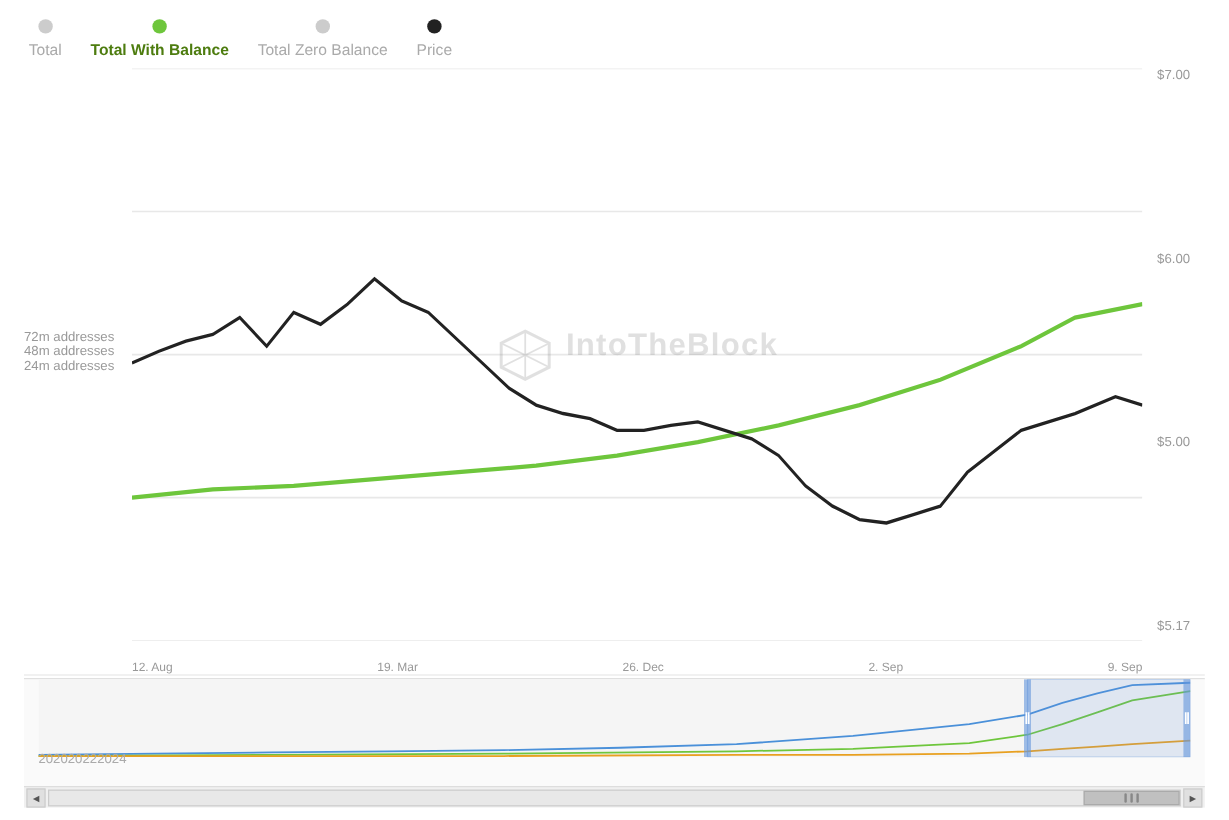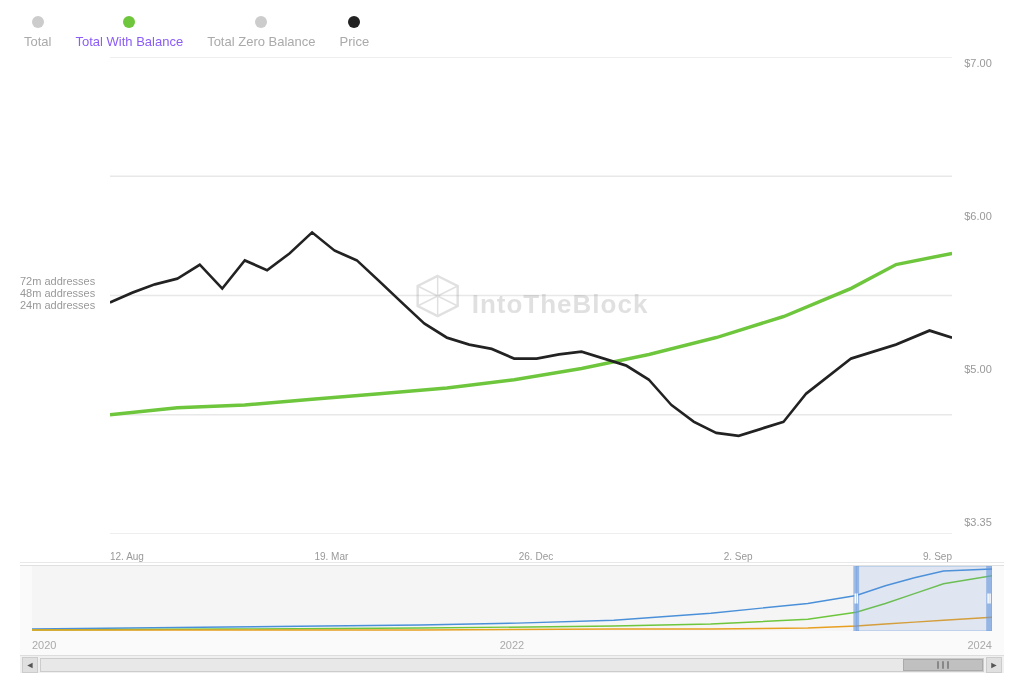--- a/index.html
+++ b/index.html
@@ -59,22 +59,22 @@
     }
     .legend-dot {
       width: 12px;
       height: 12px;
       border-radius: 50%;
     }
     .legend-label {
       font-size: 13px;
     }
     .legend-label.bold {
-      font-weight: 400;
-      color: #8b5cf6;
+      font-weight: 700;
+      color: #4d7c0f;
     }
     .legend-label.muted {
       color: #aaa;
     }
     
     .chart-area {
       flex: 1;
       position: relative;
       display: flex;
       flex-direction: column;
@@ -141,21 +141,21 @@
       position: absolute;
       left: 50%;
       top: 50%;
       transform: translate(-50%, -50%);
       font-size: 28px;
       color: rgba(180,180,180,0.3);
       font-weight: 700;
       pointer-events: none;
       white-space: nowrap;
       display: flex;
-      align-items: flex-end;
+      align-items: flex-start;
       gap: 10px;
     }
     .watermark-logo {
       width: 48px;
       height: 48px;
       opacity: 0.25;
     }
     .watermark-text {
       opacity: 0.25;
       font-size: 26px;
@@ -172,25 +172,25 @@
     }
     .nav-svg-wrapper {
       position: absolute;
       left: 12px;
       right: 12px;
       top: 0;
       bottom: 24px;
     }
     .nav-x-axis {
       position: absolute;
-      bottom: 4px;
+      bottom: 16px;
       left: 12px;
       right: 12px;
       display: flex;
-      justify-content: space-between;
+      justify-content: flex-start;
     }
     .nav-x-label {
       font-size: 11px;
       color: #aaa;
     }
     
     .scrollbar-row {
       height: 18px;
       background: #f0f0f0;
       border-top: 1px solid #ddd;
@@ -275,21 +275,21 @@
       <div class="y-axis-left">
         <span class="y-label">72m addresses</span>
         <span class="y-label">48m addresses</span>
         <span class="y-label">24m addresses</span>
       </div>
 
       <div class="y-axis-right">
         <span class="y-label">$7.00</span>
         <span class="y-label">$6.00</span>
         <span class="y-label">$5.00</span>
-        <span class="y-label">$3.35</span>
+        <span class="y-label">$5.17</span>
       </div>
 
       <div class="chart-svg-wrapper">
         
         <div class="watermark">
           <svg class="watermark-logo" viewBox="0 0 48 48" fill="none">
             <polygon points="24,4 44,14 44,34 24,44 4,34 4,14" stroke="#888" stroke-width="2.5" fill="none"></polygon>
             <line x1="24" y1="4" x2="24" y2="44" stroke="#888" stroke-width="1.5"></line>
             <line x1="4" y1="14" x2="44" y2="34" stroke="#888" stroke-width="1.5"></line>
             <line x1="4" y1="34" x2="44" y2="14" stroke="#888" stroke-width="1.5"></line>

